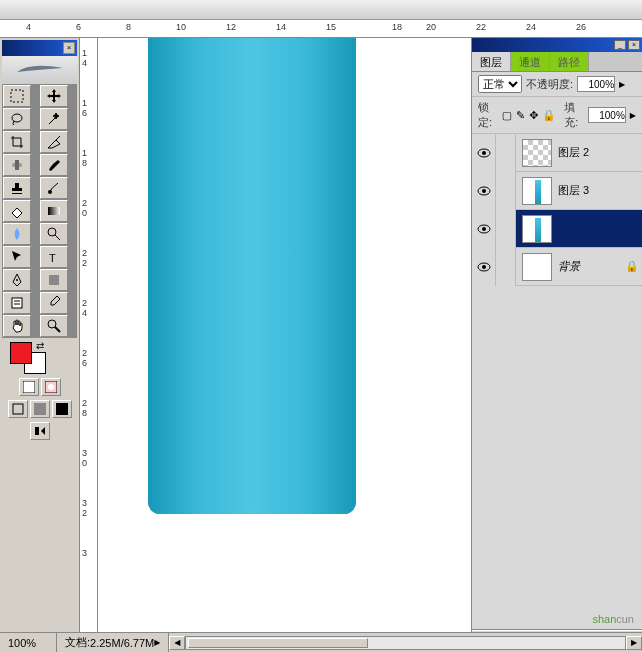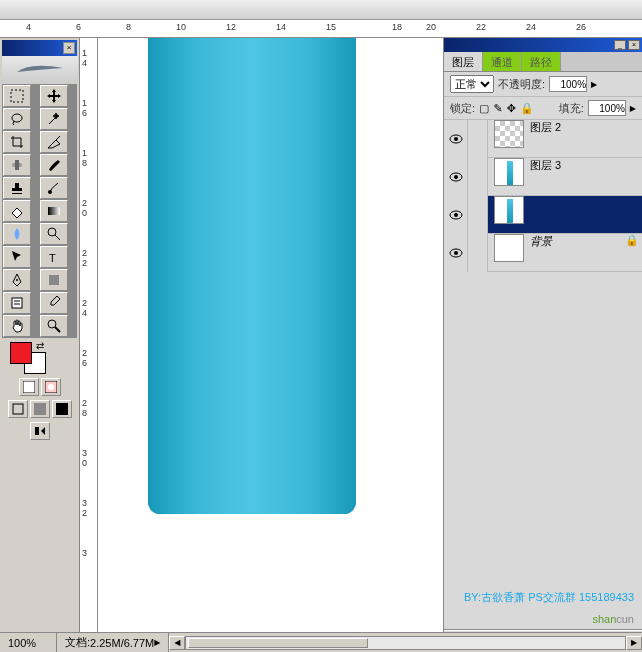--- a/index.html
+++ b/index.html
@@ -20,31 +20,31 @@
 .fg-color{width:22px;height:22px;border:1px solid #000;position:absolute;top:4px;left:8px}
 .bg-color{width:22px;height:22px;background:#fff;border:1px solid #000;position:absolute;top:14px;left:22px}
 .small-swap{position:absolute;top:2px;left:34px;font-size:10px;cursor:pointer}
 .mode-row{display:flex;gap:2px;padding:2px;justify-content:center}
 .mode-btn{width:20px;height:18px;background:#d4d0c8;border:1px solid;border-color:#fff #888 #888 #fff;display:flex;align-items:center;justify-content:center;cursor:pointer}
 .left-ruler{width:18px;background:#fff;border-right:1px solid #888;position:relative}
 .left-ruler .num{position:absolute;left:2px;font-size:9px;color:#333;writing-mode:horizontal-tb}
 .canvas-area{flex:1;background:#fff;position:relative;overflow:hidden}
 .artwork{position:absolute;left:50px;top:0;width:208px;height:476px;background:linear-gradient(90deg,#1899b8 0%,#3cb9d9 25%,#4ec5e3 50%,#3cb9d9 75%,#1899b8 100%);border-radius:0 0 12px 12px}
 .artwork-shadow{position:absolute;left:50px;top:458px;width:208px;height:18px;background:#1a7a94;border-radius:0 0 12px 12px}
-.right-panel{width:199px;background:#d9d9d9;display:flex;flex-direction:column;border-left:1px solid #888}
+.right-panel{width:171px;background:#d9d9d9;display:flex;flex-direction:column;border-left:1px solid #888}
 .panel-head{height:14px;background:linear-gradient(90deg,#0a246a,#1e5bd8);display:flex;justify-content:flex-end;align-items:center;gap:2px;padding:0 2px}
 .panel-head .pbtn{width:12px;height:10px;background:#d4d0c8;border:1px solid #666;font-size:7px;text-align:center;line-height:8px;cursor:pointer}
 .tabs{display:flex;height:20px;background:#c8c8c8;border-bottom:1px solid #888}
 .tab{padding:3px 8px;background:#d9d9d9;border-right:1px solid #999;cursor:pointer}
 .tab.inactive{background:#84cc16;color:#555}
 .panel-row{display:flex;align-items:center;padding:3px 6px;gap:4px;border-bottom:1px solid #bbb;background:#d9d9d9}
 .panel-row select{height:18px;font-size:11px}
 .panel-row input{width:38px;height:16px;font-size:10px;text-align:right;border:1px solid #888}
 .layers{flex:1;background:#d9d9d9;overflow:auto;border-bottom:1px solid #888}
-.layer{display:flex;align-items:flex-start;height:38px;border-bottom:1px solid #bbb;background:#d9d9d9}
+.layer{display:flex;align-items:center;height:38px;border-bottom:1px solid #bbb;background:#d9d9d9}
 .layer.selected{background:#0a246a;color:#fff}
 .layer.selected .lbl{color:#fff}
 .vis{width:24px;height:38px;display:flex;align-items:center;justify-content:center;border-right:1px solid #bbb;cursor:pointer;background:#d9d9d9}
 .link{width:20px;height:38px;border-right:1px solid #bbb;background:#d9d9d9}
 .thumb{width:30px;height:28px;margin:0 6px;border:1px solid #888;background:#fff;position:relative}
 .thumb.checker{background:repeating-conic-gradient(#ccc 0 25%,#fff 0 50%) 0 0/10px 10px}
 .thumb .bar{position:absolute;left:12px;top:2px;width:6px;height:24px;background:linear-gradient(#4ec5e3,#1899b8)}
 .lbl{flex:1;color:#000}
 .lock{width:20px;text-align:center}
 .panel-foot{height:22px;background:#d9d9d9;display:flex;align-items:center;gap:8px;padding:0 6px;border-top:1px solid #fff}
@@ -376,21 +376,20 @@
       <div class="foot-icon">▭</div>
       <div class="foot-icon">◑</div>
       <div class="foot-icon">📁</div>
       <div class="foot-icon">▣</div>
       <div class="foot-icon">🗑</div>
     </div>
   </div>
 </div>
 
 <div class="watermark">
-  <div class="line1">BY:古欲香萧 PS交流群 155189433</div>
   <div class="brand"><span class="s1">shan</span><span class="s2">cun</span></div>
 </div>
 
 <div class="statusbar">
   <div class="status-cell">
       <input class="zoom-input" value="100%" style="">
     </div>
   <div class="status-cell">
       <span>文档:</span>
       <span>2.25M/6.77M</span>

